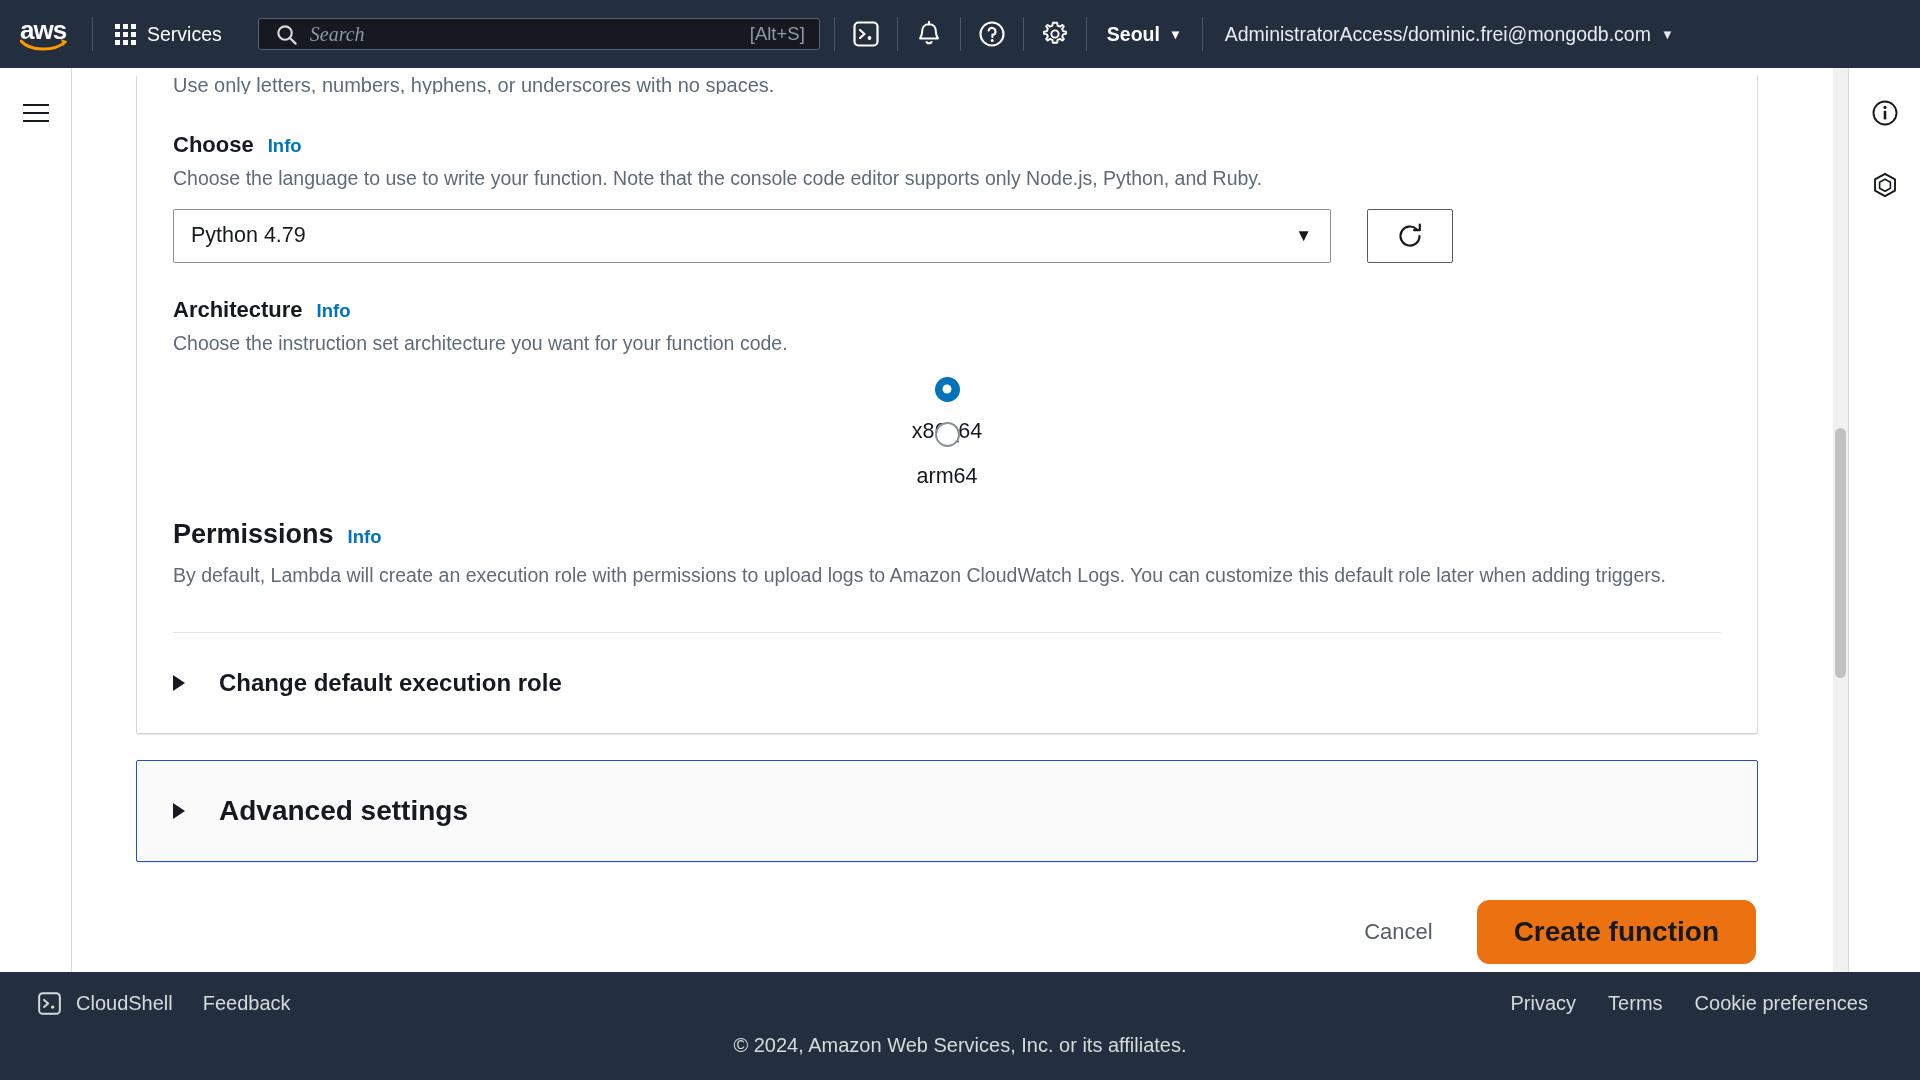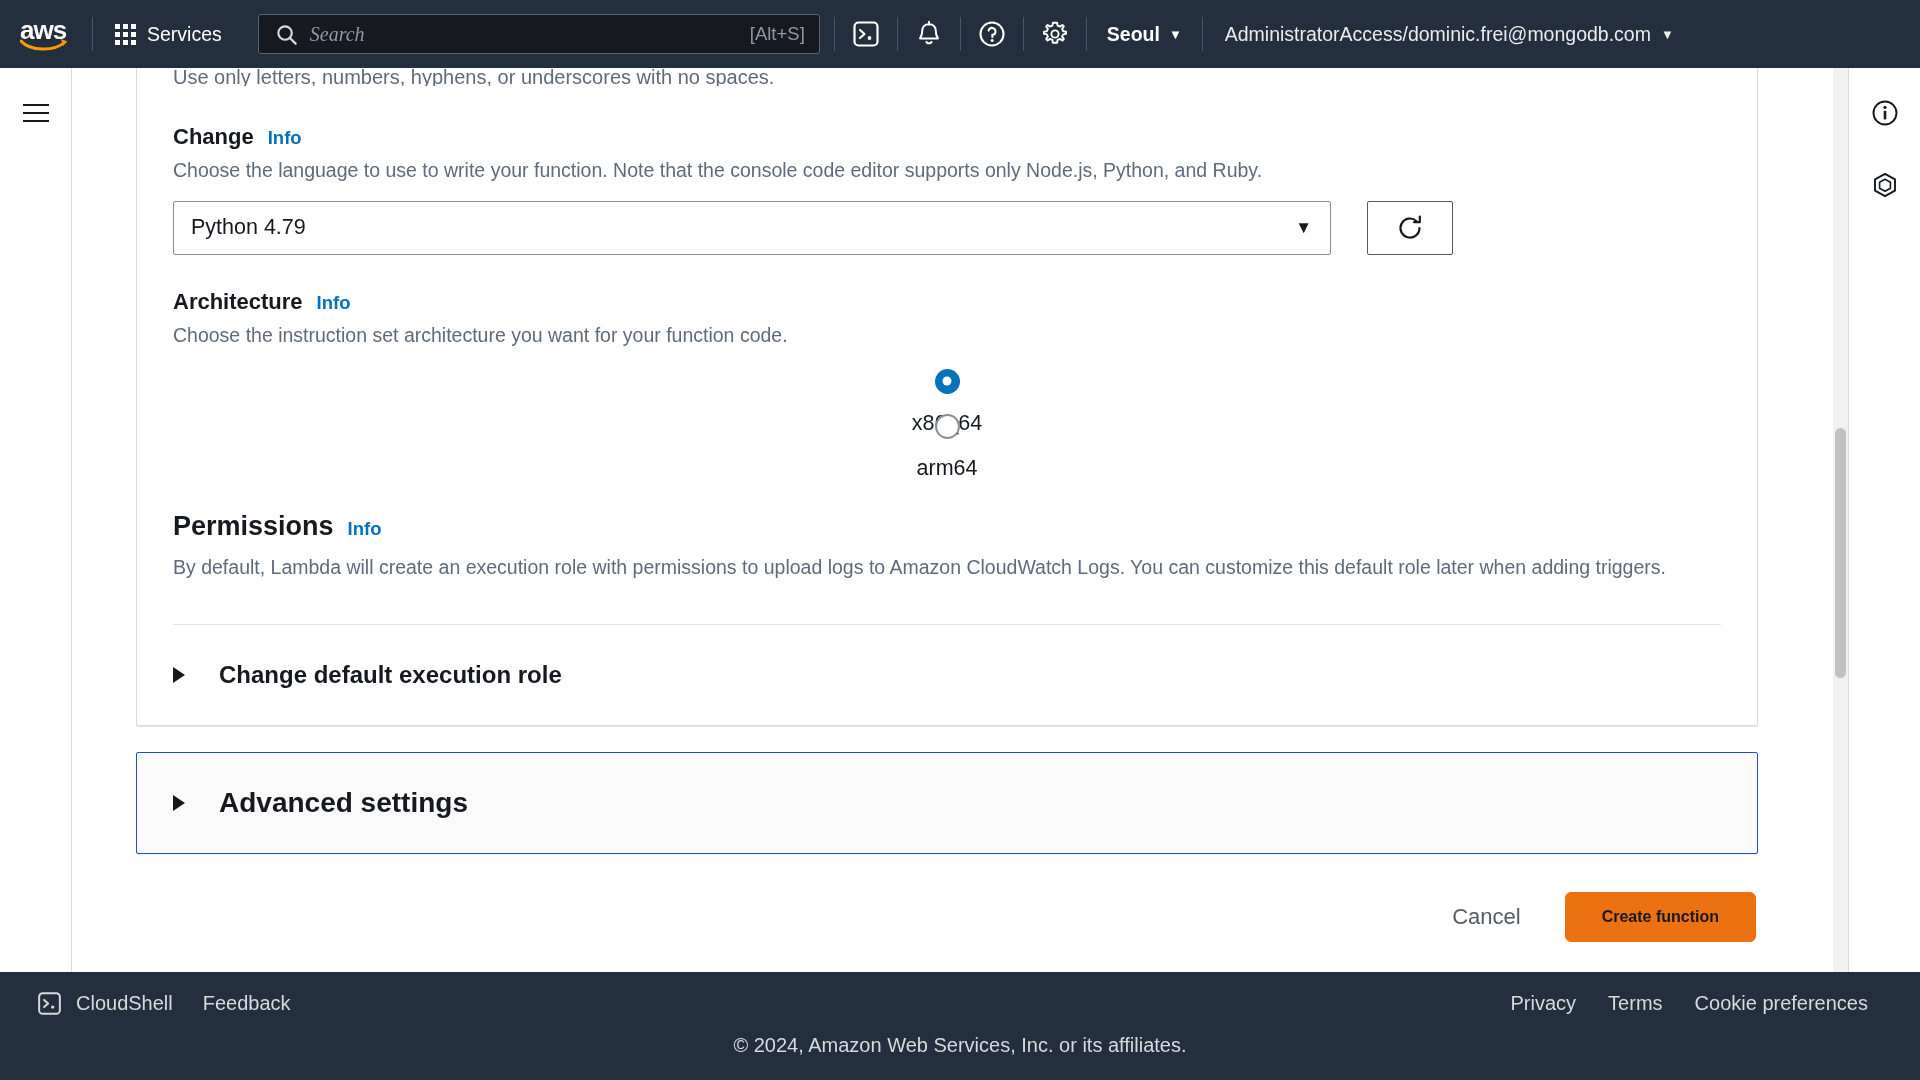--- a/index.html
+++ b/index.html
@@ -45,21 +45,21 @@
   }
   .grid-icon {
     display: grid; grid-template-columns: repeat(3, 5px);
     grid-template-rows: repeat(3, 5px); gap: 3px;
   }
   .grid-icon i { background: #fff; display: block; width: 5px; height: 5px; }
   .nav-services span { font-size: 19.5px; font-weight: 400; }
 
   .nav-search-wrap { padding: 0 14px; }
   .nav-search {
-    width: 562px; height: 40px;
+    width: 562px; height: 32px;
     background: #16191f;
     border: 1px solid #576675;
     border-radius: 3px;
     display: flex; align-items: center;
     padding: 0 14px 0 16px;
     gap: 12px;
   }
   .nav-search svg { flex: none; }
   .nav-search .ph {
     flex: 1;
@@ -123,21 +123,21 @@
   }
   .rail-icon { cursor: pointer; padding: 9px; }
 
   
   .panel {
     background: #ffffff;
     border: 1px solid #d5dbdb;
     border-top: none;
     border-radius: 0 0 2px 2px;
     box-shadow: 0 1px 1px rgba(0,0,0,.10);
-    margin-top: 0;
+    margin-top: 8px;
   }
   .panel-body { padding: 0 36px 0 36px; }
 
   .clipped-note {
     color: #5f6b7a; font-size: 20px;
     padding: 0 36px;
     height: 22px;
     overflow: hidden;
     line-height: 26px;
     position: relative;
@@ -245,22 +245,22 @@
     padding: 38px 2px 30px 0;
   }
   .btn-link {
     font-size: 22px; color: #545b64; font-weight: 400;
     padding: 12px 22px; cursor: pointer;
     background: none; border: none;
     font-family: "Liberation Sans", sans-serif;
   }
   .btn-primary {
     background: #ec7211;
-    border: 1px solid #ec7211; border-radius: 6px;
-    color: #16191f; font-size: 16px; font-weight: 700;
+    border: 1px solid #ec7211; border-radius: 12px;
+    color: #16191f; font-size: 28px; font-weight: 700;
     padding: 15px 36px; cursor: pointer;
     font-family: "Liberation Sans", sans-serif;
   }
 
   
   .footer {
     position: absolute; bottom: 0; left: 0;
     width: 1920px; background: #232f3e;
     z-index: 40;
   }
@@ -407,21 +407,21 @@
     <div class="scroll-area">
 
       <div class="panel">
 
         <div class="clipped-note">Use only letters, numbers, hyphens, or underscores with no spaces.</div>
 
         <div class="panel-body">
 
           <div class="field">
             <div class="field-label-row">
-              <span class="field-label">Change</span>
+              <span class="field-label">Choose</span>
               <span class="info-link">Info</span>
             </div>
             <div class="field-desc">Choose the language to use to write your function. Note that the console code editor supports only Node.js, Python, and Ruby.</div>
 
             <div class="select-row">
               <div class="select">
                 <span class="val">Python 4.79</span>
                 <span class="arrow">▼</span>
               </div>
               <div class="refresh-btn">

